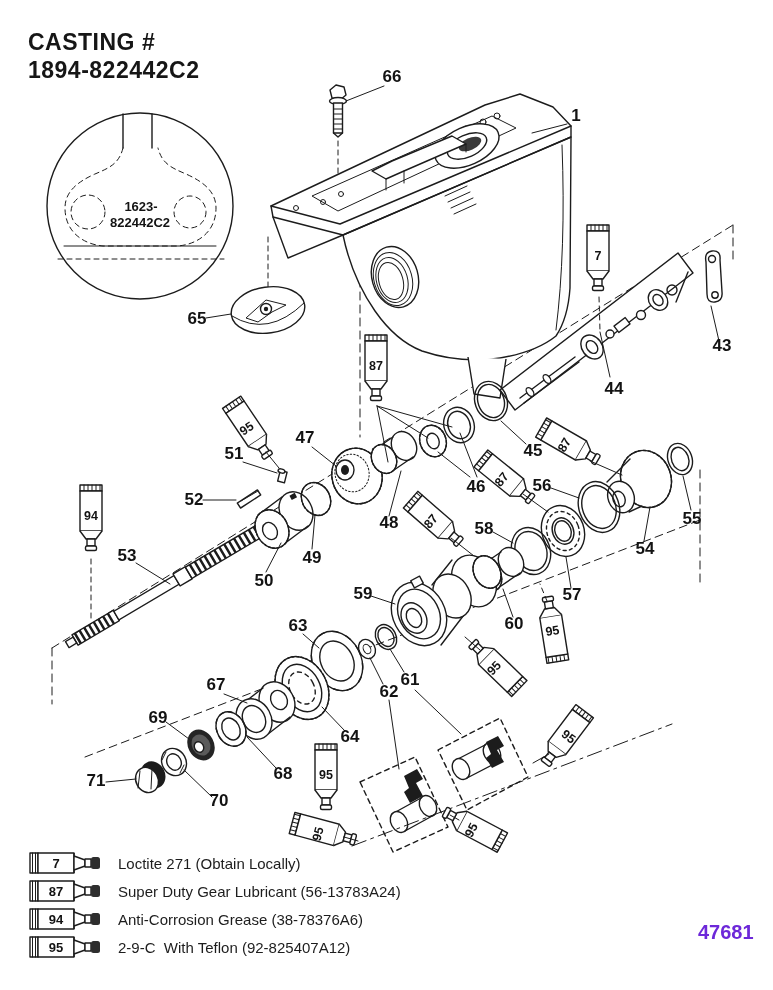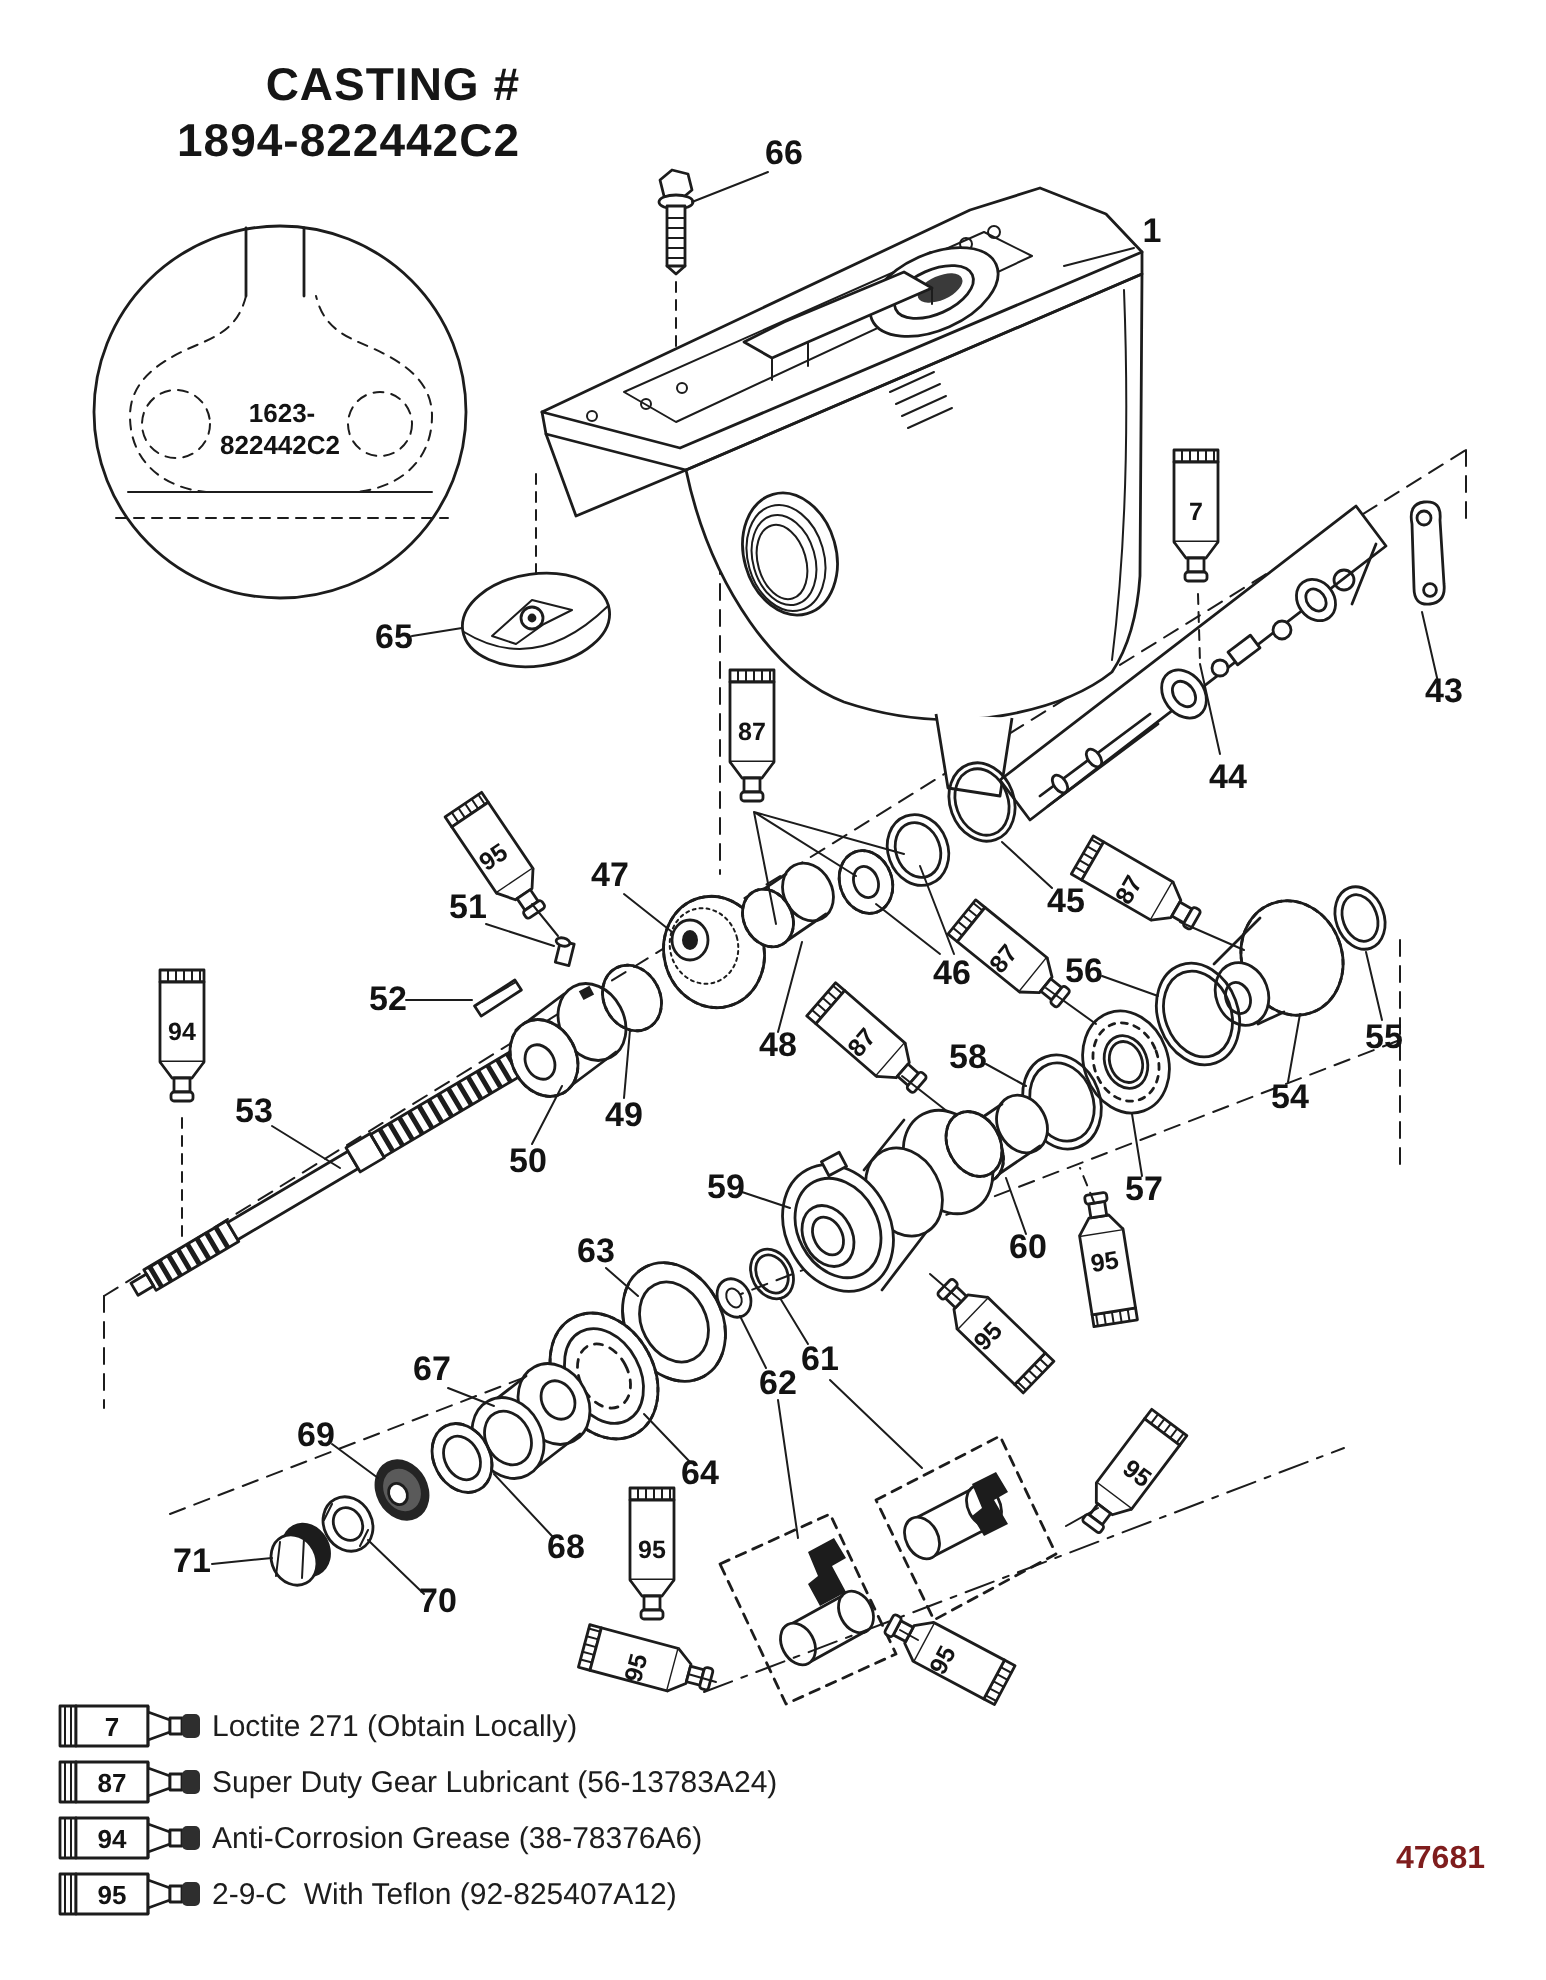--- a/index.html
+++ b/index.html
@@ -1,35 +1,35 @@
 <!DOCTYPE html>
 <html><head>
 <meta charset="utf-8">
 <style>
   html,body{margin:0;padding:0;background:#e8e8e8;}
   .page{position:relative;width:773px;height:990px;background:#ffffff;overflow:hidden;
         font-family:"Liberation Sans",sans-serif;color:#111;}
-  .title-block{position:absolute;left:28px;top:28px;width:232px;text-align:right;
+  .title-block{position:absolute;left:28px;top:28px;width:232px;text-align:left;
         font-weight:bold;font-size:23px;line-height:28px;letter-spacing:.5px;color:#161616;}
   .diagram{position:absolute;left:0;top:0;}
   .ln{stroke:#1c1c1c;stroke-width:1.4;fill:none;stroke-linecap:round;stroke-linejoin:round;}
   .lnw{stroke:#1c1c1c;stroke-width:1.4;fill:#ffffff;stroke-linejoin:round;}
   .thin{stroke-width:1;}
   .dk{fill:#1c1c1c;}
   .dsh{stroke-dasharray:8 5;}
   .dshs{stroke-dasharray:5 4;}
   .dashdot{stroke-dasharray:15 5 3 5;}
   .lbl{font:bold 17px "Liberation Sans",sans-serif;fill:#131313;text-anchor:middle;}
   .tlbl{font:bold 12.5px "Liberation Sans",sans-serif;fill:#131313;text-anchor:middle;}
   .clbl{font:600 13px "Liberation Sans",sans-serif;fill:#131313;text-anchor:middle;}
   .legend{position:absolute;left:28px;top:849px;}
   .legend-row{display:flex;align-items:center;height:28px;}
-  .legend-text{font-size:15px;color:#1d1d1d;margin-left:4px;white-space:pre-wrap;}
+  .legend-text{font-size:15px;color:#1d1d1d;margin-left:16px;white-space:pre-wrap;}
   .legend-num{font:bold 13px "Liberation Sans",sans-serif;fill:#131313;text-anchor:middle;}
-  .drawing-number{position:absolute;left:698px;top:921px;font-weight:bold;font-size:16px;color:#7f1d1d;}
+  .drawing-number{position:absolute;left:698px;top:921px;font-weight:bold;font-size:20px;color:#6d28d9;}
 </style>
 </head>
 <body>
 
 <div class="page">
 
   <div class="title-block">
     <div>CASTING #</div>
     <div>1894-822442C2</div>
   </div>

